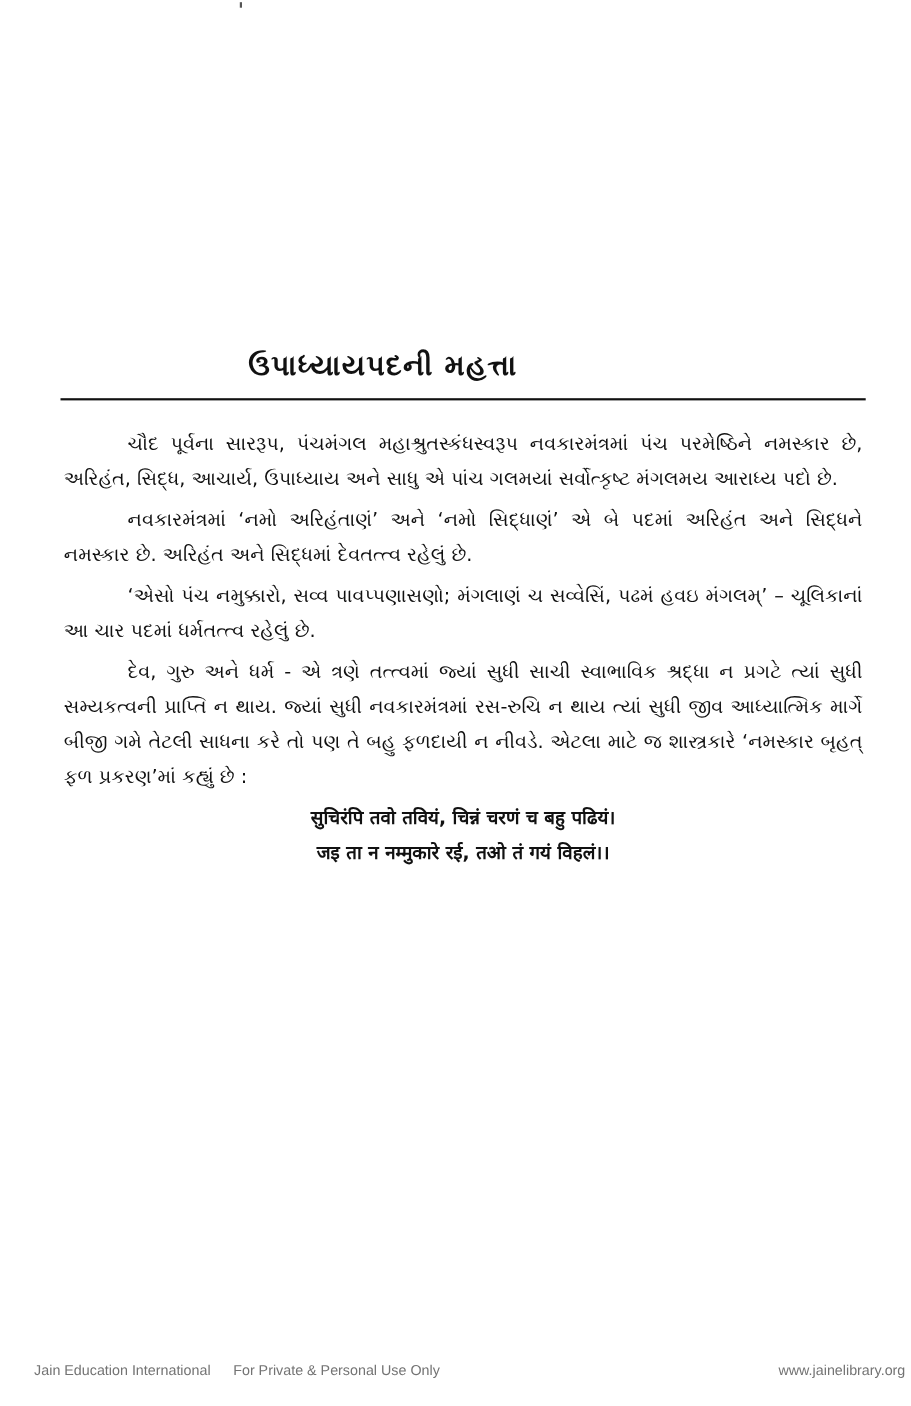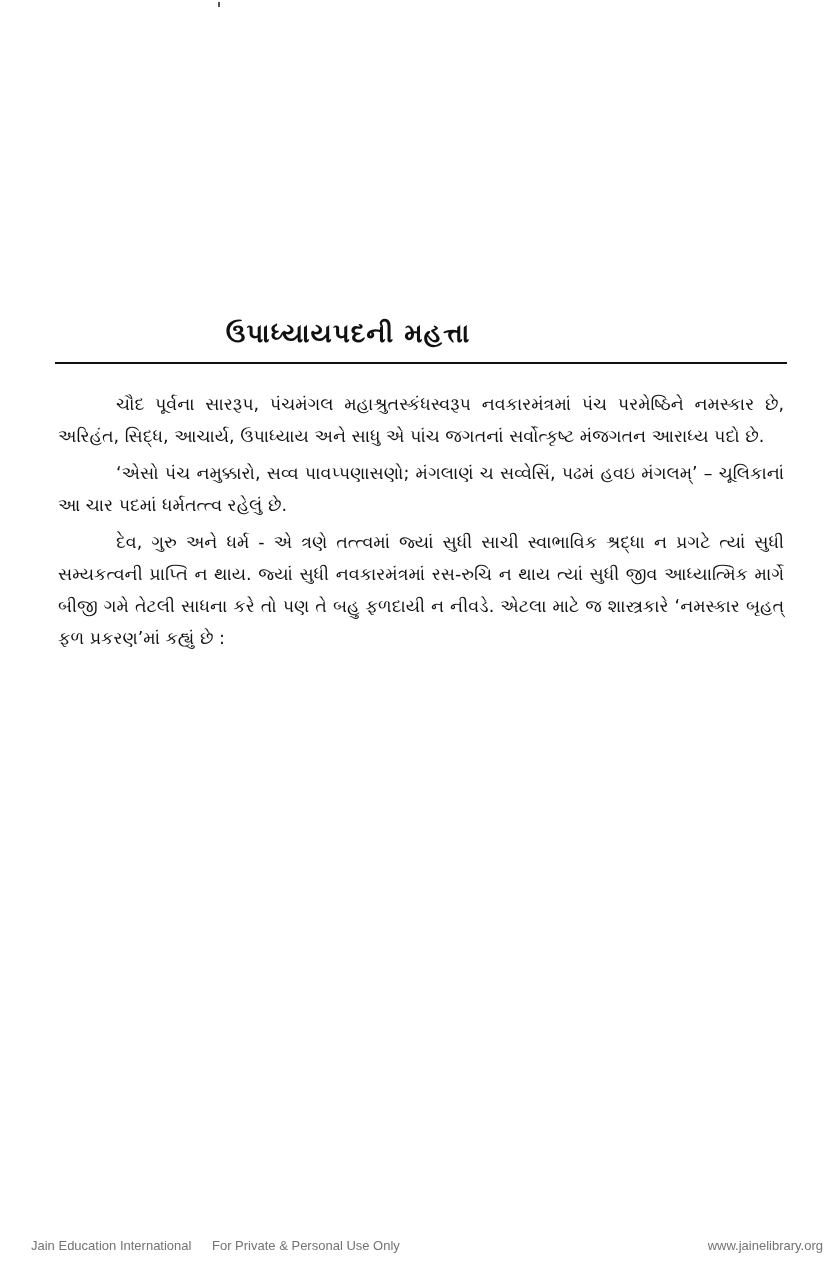--- a/index.html
+++ b/index.html
@@ -46,22 +46,27 @@
 </style>
 </head>
 <body>
 
 <div class="speck"></div>
 
 <div class="title">ઉપાધ્યાયપદની મહત્તા</div>
 <div class="rule"></div>
 
 <div class="content">
-  <p class="para">ચૌદ પૂર્વના સારરૂપ, પંચમંગલ મહાશ્રુતસ્કંધસ્વરૂપ નવકારમંત્રમાં પંચ પરમેષ્ઠિને નમસ્કાર છે, અરિહંત, સિદ્ધ, આચાર્ય, ઉપાધ્યાય અને સાધુ એ પાંચ જગતનાં સર્વોત્કૃષ્ટ મંજગતન આરાધ્ય પદો છે.</p>
+  <p class="para">ચૌદ પૂર્વના સારરૂપ, પંચમંગલ મહાશ્રુતસ્કંધસ્વરૂપ નવકારમંત્રમાં પંચ પરમેષ્ઠિને નમસ્કાર છે, અરિહંત, સિદ્ધ, આચાર્ય, ઉપાધ્યાય અને સાધુ એ પાંચ ગલમયાં સર્વોત્કૃષ્ટ મંગલમય આરાધ્ય પદો છે.</p>
+  <p class="para">નવકારમંત્રમાં ‘નમો અરિહંતાણં’ અને ‘નમો સિદ્ધાણં’ એ બે પદમાં અરિહંત અને સિદ્ધને નમસ્કાર છે. અરિહંત અને સિદ્ધમાં દેવતત્ત્વ રહેલું છે.</p>
   <p class="para">‘એસો પંચ નમુક્કારો, સવ્વ પાવપ્પણાસણો; મંગલાણં ચ સવ્વેસિં, પઢમં હવઇ મંગલમ્’ – ચૂલિકાનાં આ ચાર પદમાં ધર્મતત્ત્વ રહેલું છે.</p>
   <p class="para">દેવ, ગુરુ અને ધર્મ - એ ત્રણે તત્ત્વમાં જ્યાં સુધી સાચી સ્વાભાવિક શ્રદ્ધા ન પ્રગટે ત્યાં સુધી સમ્યકત્વની પ્રાપ્તિ ન થાય. જ્યાં સુધી નવકારમંત્રમાં રસ-રુચિ ન થાય ત્યાં સુધી જીવ આધ્યાત્મિક માર્ગે બીજી ગમે તેટલી સાધના કરે તો પણ તે બહુ ફળદાયી ન નીવડે. એટલા માટે જ શાસ્ત્રકારે ‘નમસ્કાર બૃહત્ ફળ પ્રકરણ’માં કહ્યું છે :</p>
+  <div class="verse">
+    <div>सुचिरंपि तवो तवियं, चिन्नं चरणं च बहु पढियं।</div>
+    <div>जइ ता न नम्मुकारे रई, तओ तं गयं विहलं।।</div>
+  </div>
 </div>
 
 <div class="footer">
   <span class="f-left">Jain Education International</span>
   <span class="f-mid">For Private &amp; Personal Use Only</span>
   <span class="f-right">www.jainelibrary.org</span>
 </div>
 
 </body></html>

